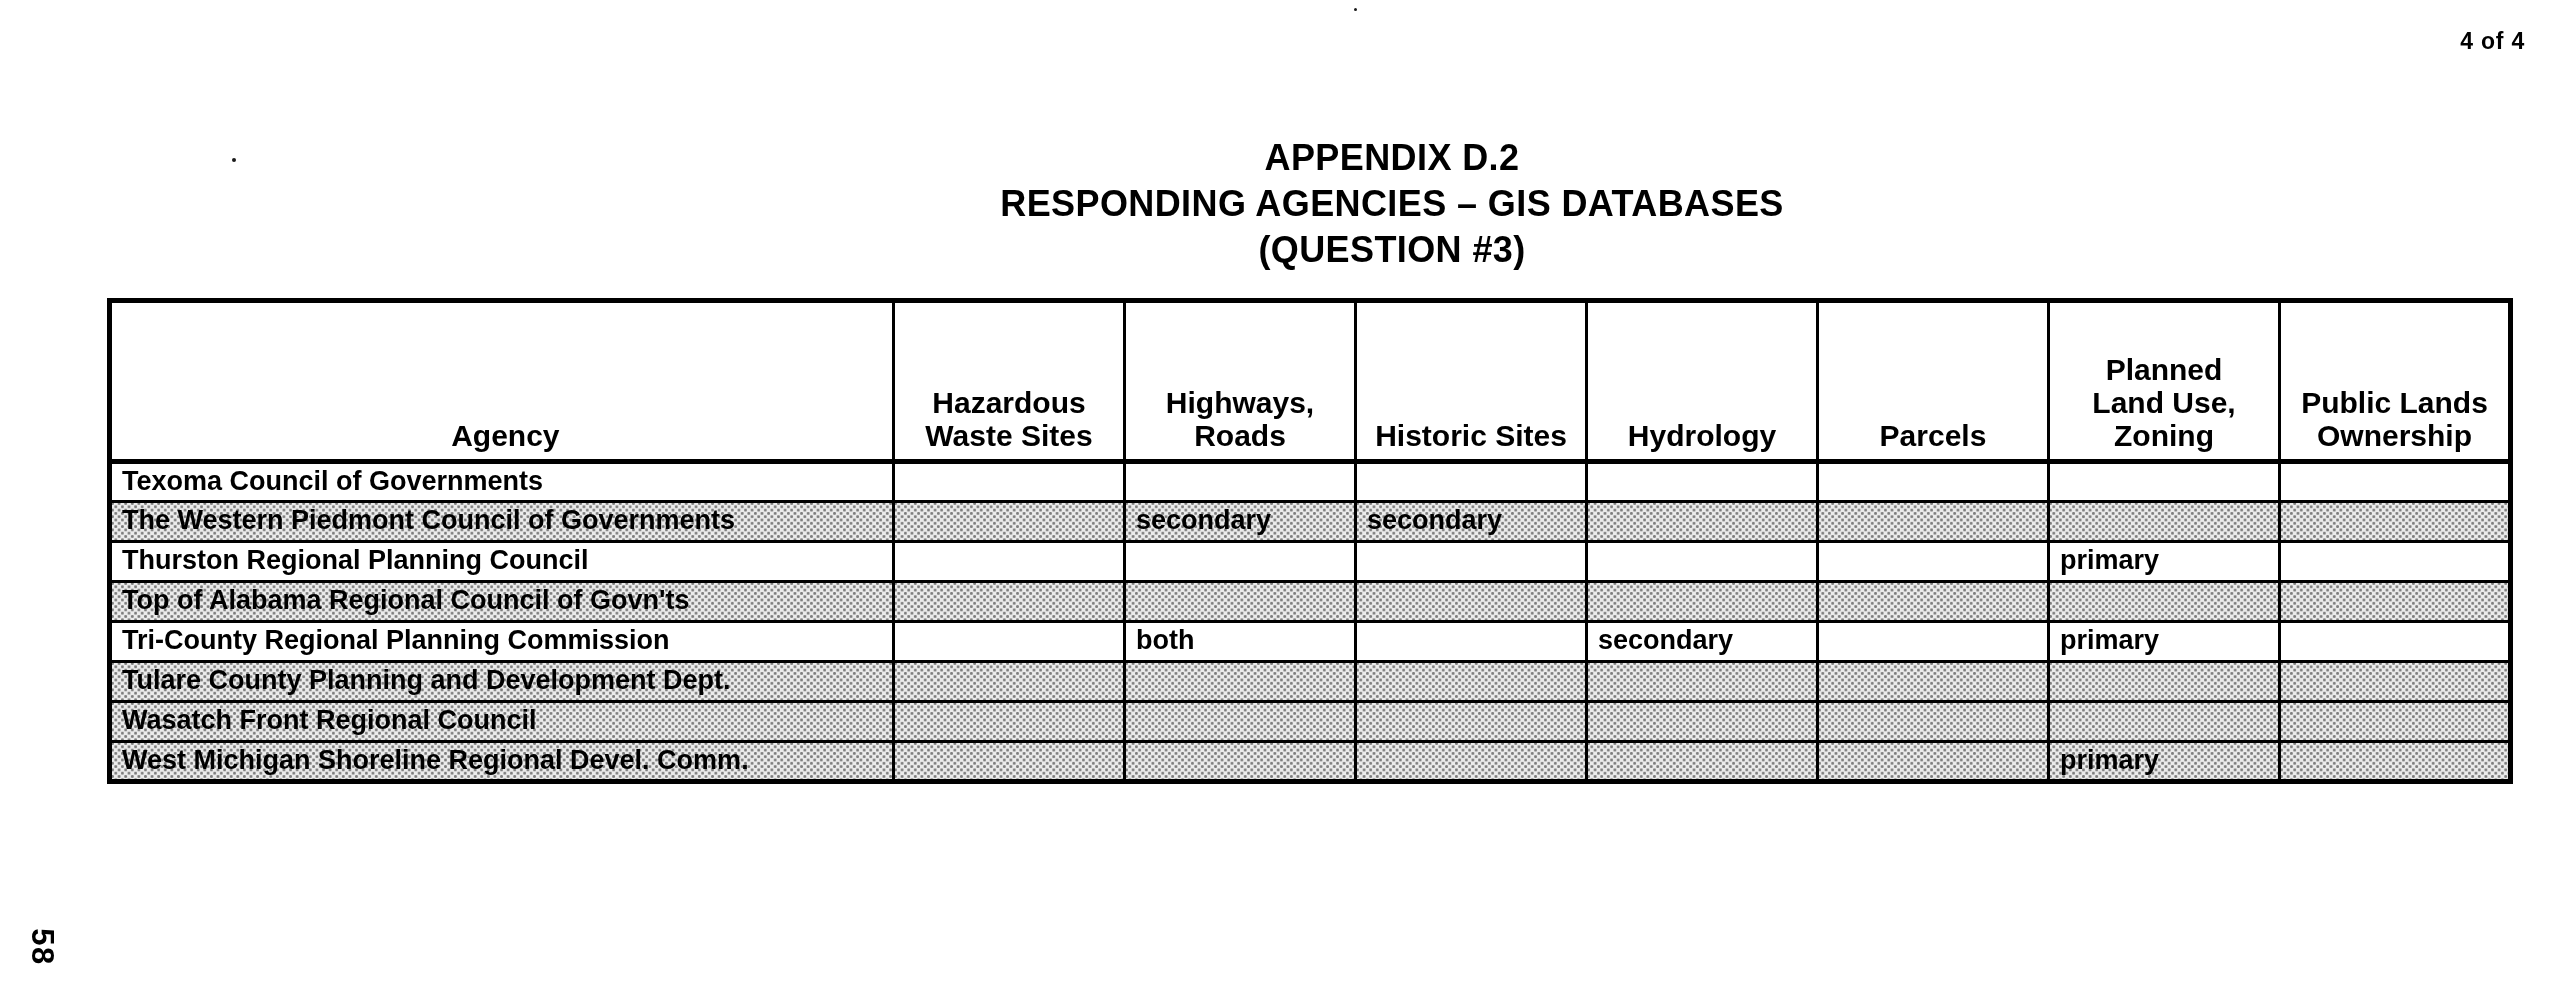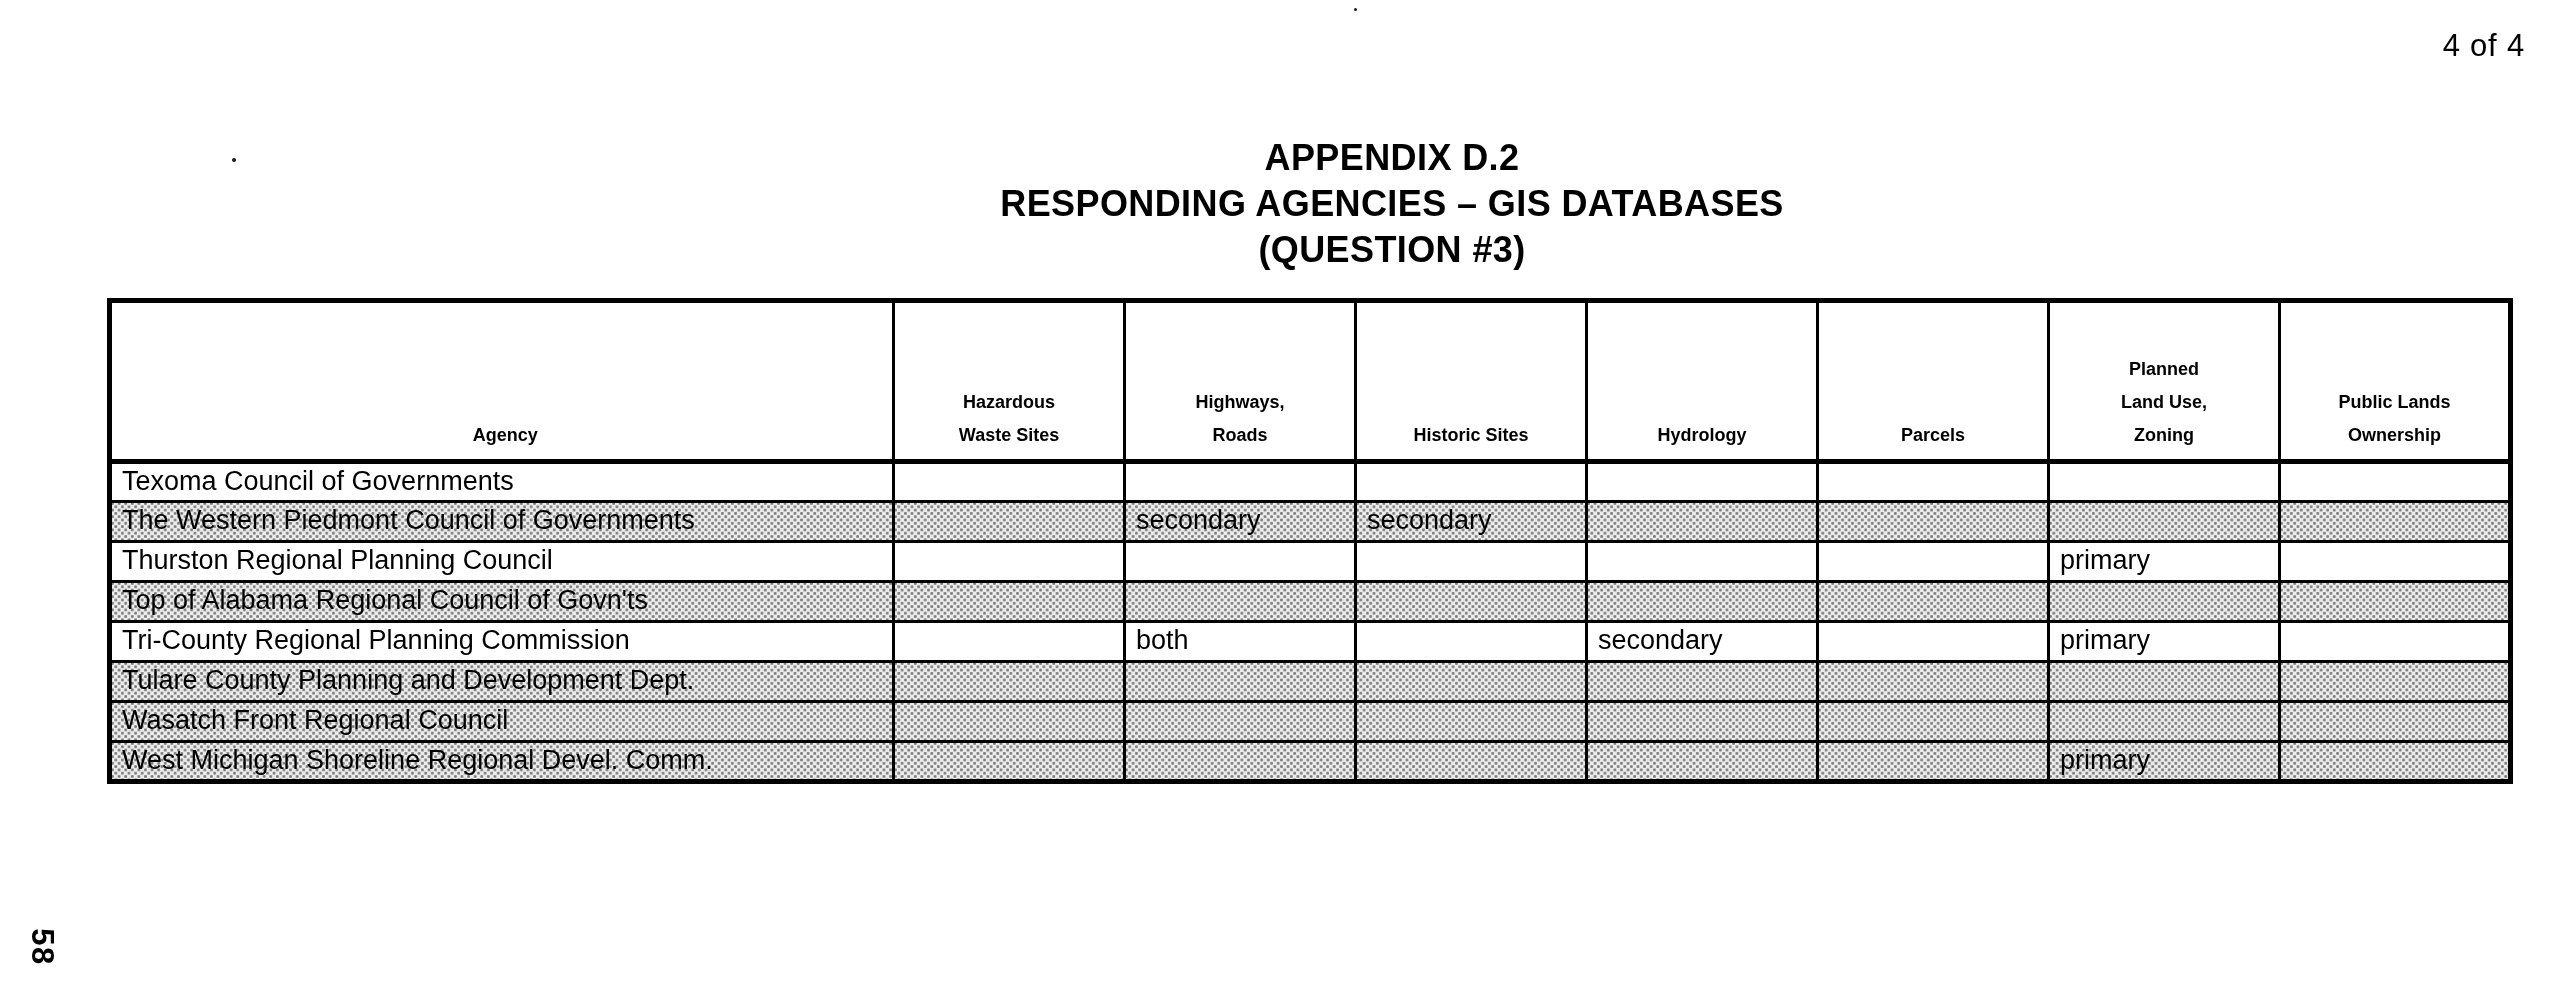--- a/index.html
+++ b/index.html
@@ -3,52 +3,52 @@
 <meta charset="utf-8">
 <style>
   html,body{margin:0;padding:0;}
   body{
     width:2576px;height:1001px;position:relative;overflow:hidden;
     background:#ffffff;color:#000;
     font-family:"Liberation Sans", sans-serif;
   }
   .page-number{
     position:absolute;top:28px;right:51px;
-    font-size:31px;font-weight:normal;letter-spacing:0.8px;
+    font-size:23px;font-weight:bold;letter-spacing:0.8px;
   }
   .title-block{
     position:absolute;top:135px;left:193px;width:2398px;
     text-align:center;font-weight:bold;font-size:36px;line-height:46px;
     letter-spacing:0.4px;
   }
   table.gis{
     position:absolute;left:107px;top:298px;
     border-collapse:collapse;table-layout:fixed;
     width:2398px;
     border:5px solid #000;
     border-top:5.8px solid #000;
   }
   table.gis th, table.gis td{
     border:3.3px solid #000;
     overflow:hidden;
   }
   table.gis thead tr{height:161px;}
   table.gis thead th{
     vertical-align:bottom;
-    font-size:18px;font-weight:bold;line-height:33px;
+    font-size:30px;font-weight:bold;line-height:33px;
     white-space:pre-line;
     text-align:center;
     padding:0 3.3px 6.6px 3.3px;
     border-bottom:5.8px solid #000;
     background:#fff;
   }
   table.gis thead th.agency-col{
     text-align:center;padding-left:10px;
   }
-  table.gis tbody tr{height:40px;}
+  table.gis tbody tr{height:40px;font-weight:bold;}
   table.gis tbody td{
     font-size:27px;
     vertical-align:middle;
     text-align:left;
     padding:0 5px 1.6px 10px;
     white-space:nowrap;
     background:#fff;
   }
   
   table.gis tbody tr.shaded td{

